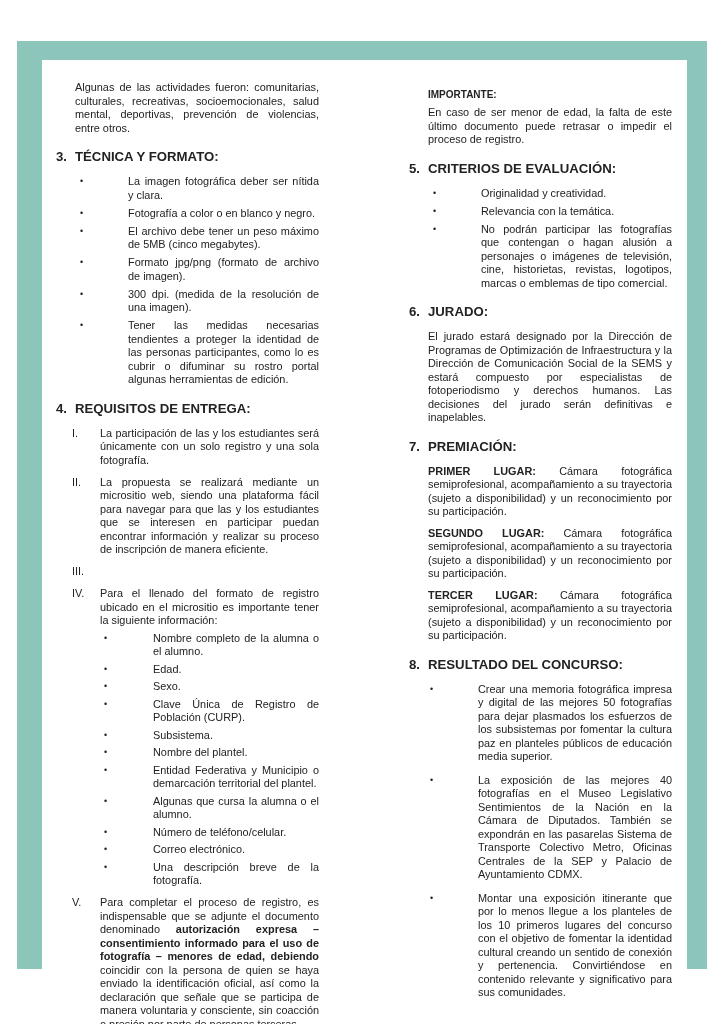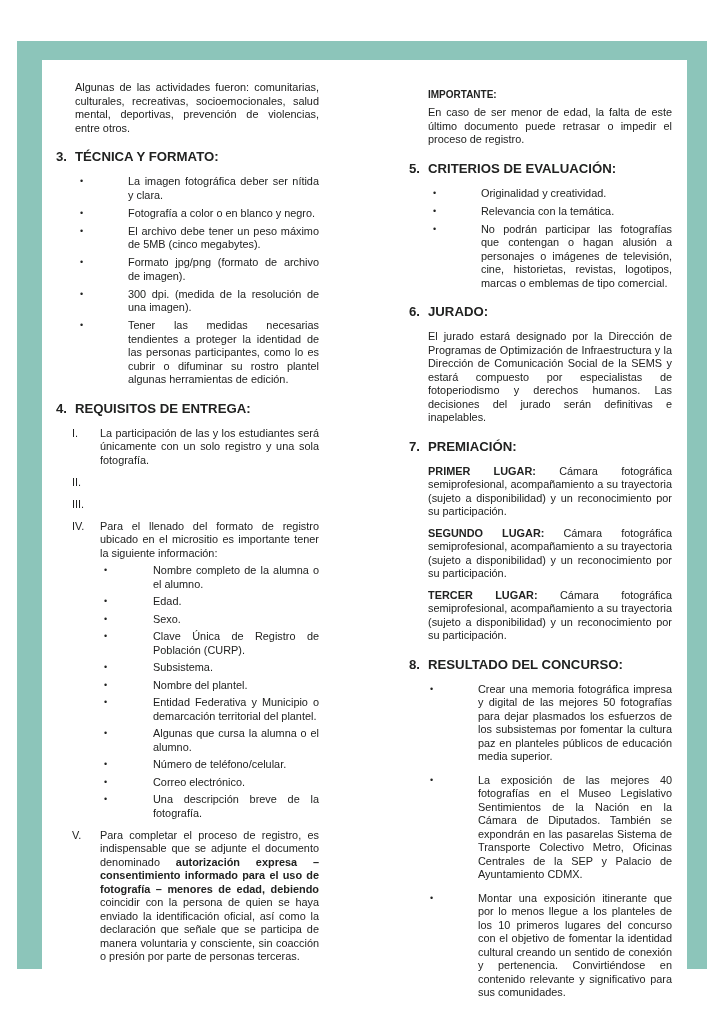--- a/index.html
+++ b/index.html
@@ -84,41 +84,42 @@
       <div class="bullet">
         <span class="bm">•</span>
         <span class="bt">Formato jpg/png (formato de archivo de imagen).</span>
       </div>
       <div class="bullet">
         <span class="bm">•</span>
         <span class="bt">300 dpi. (medida de la resolución de una imagen).</span>
       </div>
       <div class="bullet">
         <span class="bm">•</span>
-        <span class="bt">Tener las medidas necesarias tendientes a proteger la identidad de las personas participantes, como lo es cubrir o difuminar su rostro plantel algunas herramientas de edición.</span>
+        <span class="bt">Tener las medidas necesarias tendientes a proteger la identidad de las personas participantes, como lo es cubrir o difuminar su rostro portal algunas herramientas de edición.</span>
       </div>
     </div>
 
     <div class="heading">
       <span class="hnum">4.</span>
       <span class="htitle">REQUISITOS DE ENTREGA:</span>
     </div>
 
     <div>
 
       <div class="roman-item">
         <div class="roman">
           <span class="rnum">I.</span>
           <span class="rt">La participación de las y los estudiantes será únicamente con un solo registro y una sola fotografía.</span>
         </div>
       </div>
 
       <div class="roman-item">
         <div class="roman">
           <span class="rnum">II.</span>
+          <span class="rt">La propuesta se realizará mediante un micrositio web, siendo una plataforma fácil para navegar para que las y los estudiantes que se interesen en participar puedan encontrar información y realizar su proceso de inscripción de manera eficiente.</span>
         </div>
       </div>
 
       <div class="roman-item">
         <div class="roman">
           <span class="rnum">III.</span>
         </div>
       </div>
 
       <div class="roman-item">

